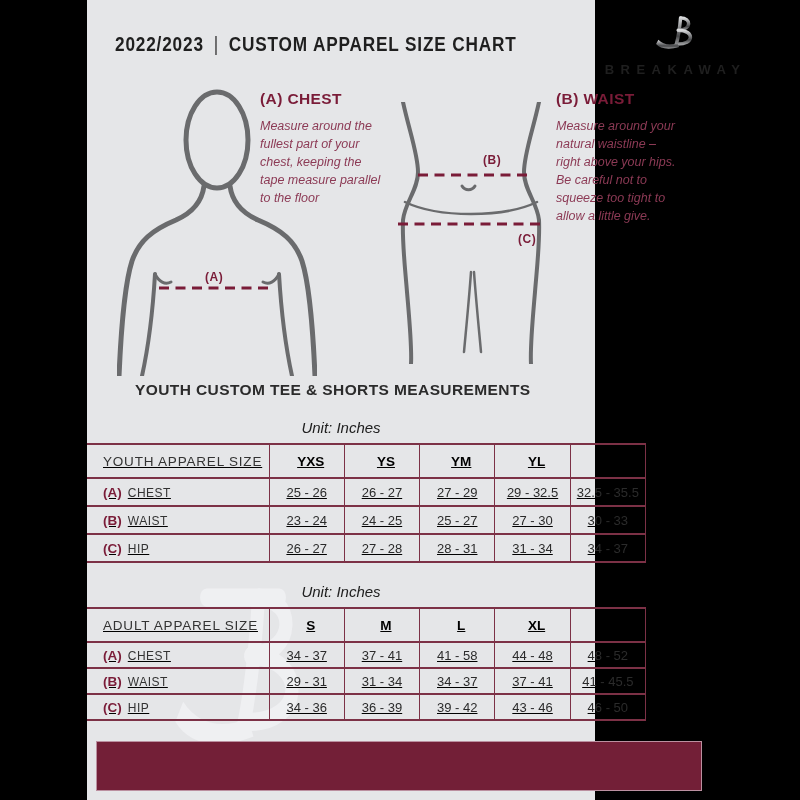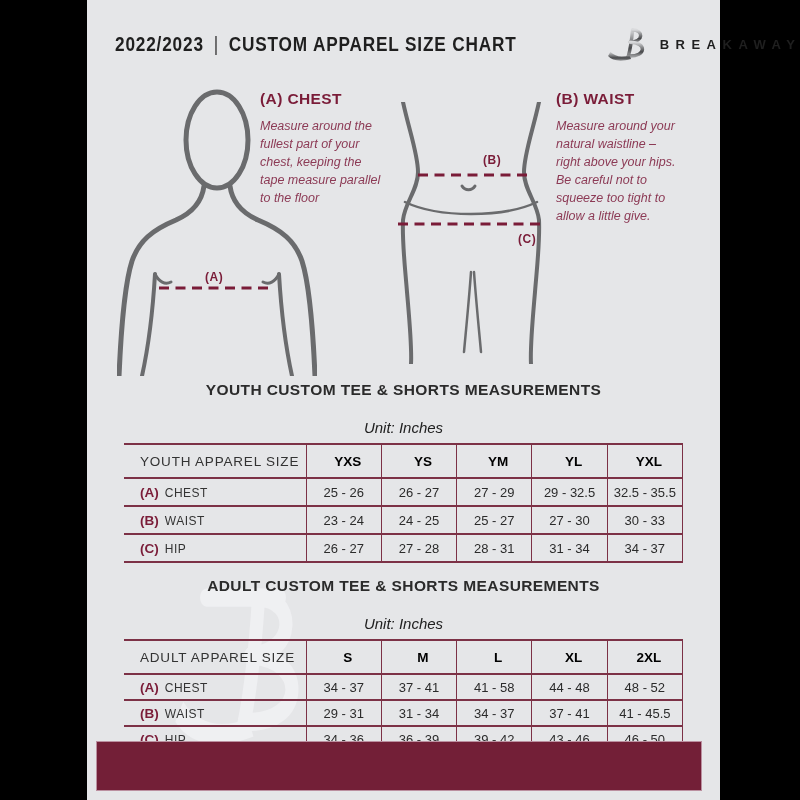--- a/index.html
+++ b/index.html
@@ -14,42 +14,42 @@
     --value-dark:#2b2b2b;
     --watermark:#f1f2f4;
   }
   *{margin:0;padding:0;box-sizing:border-box;}
   html,body{background:var(--canvas-bg);}
   .canvas{
     position:relative;width:800px;height:800px;background:var(--canvas-bg);
     font-family:"Liberation Sans",sans-serif;overflow:hidden;
   }
   .page{
-    position:absolute;left:87px;top:0;width:633px;height:800px;
+    position:absolute;left:87px;top:0;width:508px;height:800px;
     background:var(--page-bg);
   }
   
   .watermark{
     position:absolute;left:78px;top:572px;width:156px;height:190px;
     z-index:0;opacity:.9;
   }
   .content{position:relative;z-index:1;}
 
   
   .header{
     height:82px;padding:6px 28px 0 28px;
     display:flex;align-items:center;justify-content:space-between;
   }
   .header-title{
     display:inline-block;transform:scaleX(.82);transform-origin:left center;
     font-size:21px;font-weight:bold;color:var(--heading-dark);
     letter-spacing:1px;white-space:nowrap;
   }
   .header-title .pipe{font-weight:normal;color:#3c3c3c;padding:0 12px;}
-  .brand{display:flex;align-items:center;gap:9px;}
+  .brand{display:flex;align-items:center;gap:9px;flex-direction:column;}
   .brand-logo{width:46px;height:41px;}
   .brand-name{
     font-size:13px;font-weight:bold;color:var(--heading-dark);
     letter-spacing:6.5px;white-space:nowrap;
   }
 
   
   .diagram{position:relative;height:293px;}
   .fig{stroke:var(--figure-stroke);fill:none;stroke-linecap:round;}
   .dash{stroke:var(--maroon);stroke-width:3;fill:none;stroke-dasharray:10 6.5;}
@@ -64,29 +64,30 @@
   .instr p{
     font-size:12.5px;font-style:italic;color:var(--body-text);
     line-height:1.44;white-space:pre-line;
   }
   .instr-a{left:173px;top:8px;}
   .instr-b{left:469px;top:8px;}
   .instr-c{left:469px;top:143px;width:162px;}
 
   
   .section-title{
-    text-align:center;font-size:15.5px;font-weight:bold;color:#2b2b2b;
+    text-align:left;font-size:15.5px;font-weight:bold;color:#2b2b2b;
     letter-spacing:.4px;
+    margin-left:48px;
   }
   .unit{
     text-align:center;font-size:15px;font-style:italic;color:#202020;
     margin-top:20px;
   }
   table.size-table{
-    width:559px;margin:7px auto 0 auto;border-collapse:collapse;table-layout:fixed;
+    width:559px;margin:7px auto 0 auto;border-collapse:collapse;table-layout:fixed;text-decoration:underline;
   }
   table.size-table th,table.size-table td{
     border-top:2px solid var(--table-border);
     border-bottom:2px solid var(--table-border);
   }
   table.size-table th:not(:first-child),
   table.size-table td:not(:first-child){
     border-left:1.5px solid var(--table-border);
   }
   table.size-table th:last-child,
@@ -253,21 +254,20 @@
                 <td class="value">27 - 28</td>
                 <td class="value">28 - 31</td>
                 <td class="value">31 - 34</td>
                 <td class="value">34 - 37</td>
               </tr>
             </tbody>
           </table>
       </div>
 
       <div class="adult-block">
-        <div class="section-title">ADULT CUSTOM TEE &amp; SHORTS MEASUREMENTS</div>
         <div class="unit">Unit: Inches</div>
         <table class="size-table">
           <colgroup>
               <col class="c-label">
               <col>
               <col>
               <col>
               <col>
               <col>
             </colgroup>

